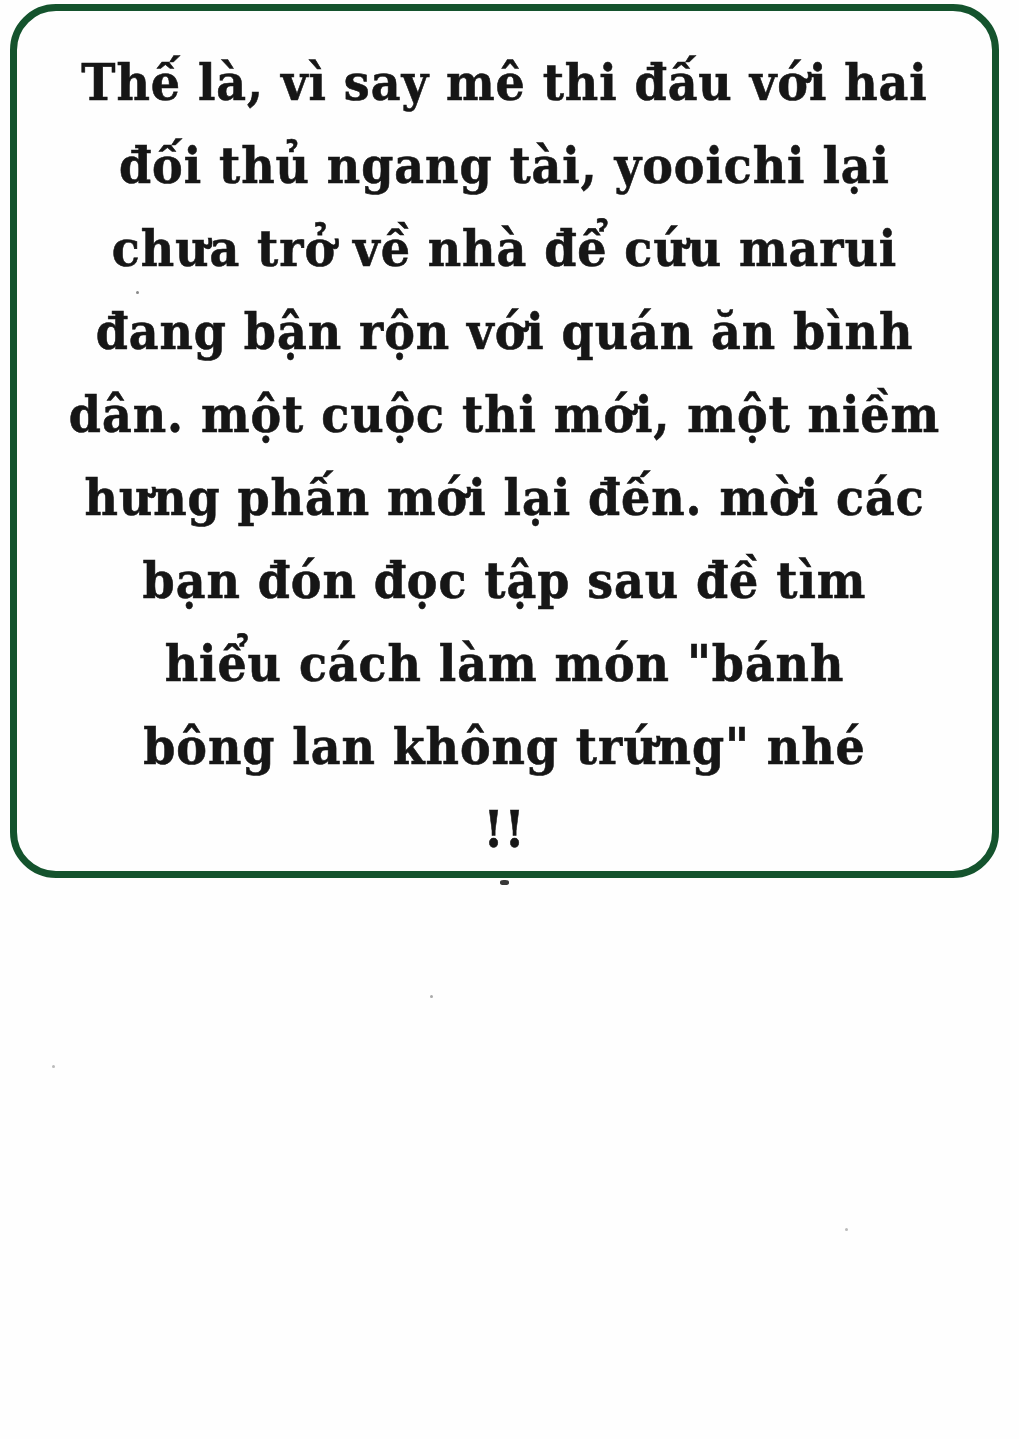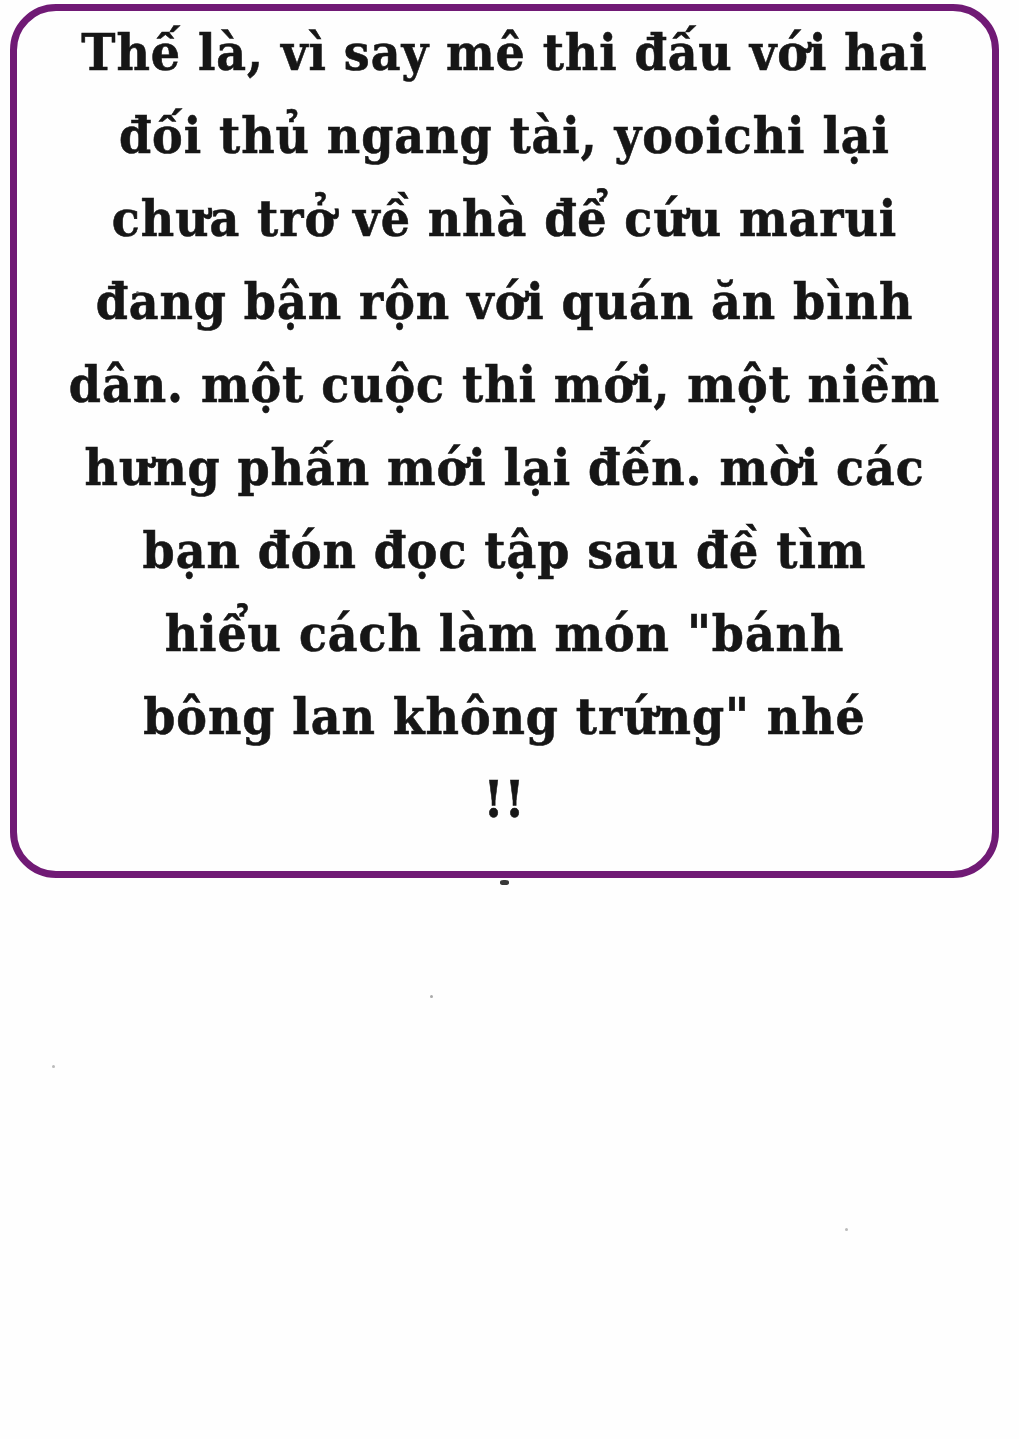--- a/index.html
+++ b/index.html
@@ -15,23 +15,24 @@
     overflow: hidden;
     font-family: "DejaVu Serif", "Liberation Serif", serif;
   }
   .panel {
     position: absolute;
     left: 10px;
     top: 4px;
     width: 989px;
     height: 874px;
     box-sizing: border-box;
-    border: 7px solid #701a75;
+    border: 7px solid #14532d;
     border-radius: 46px;
     background: #fefefe;
+    padding-top: 30px;
   }
   .text-line {
     width: 100%;
     text-align: center;
     font-weight: bold;
     font-size: 50px;
     line-height: 83px;
     height: 83px;
     color: #161616;
     letter-spacing: 1px;

